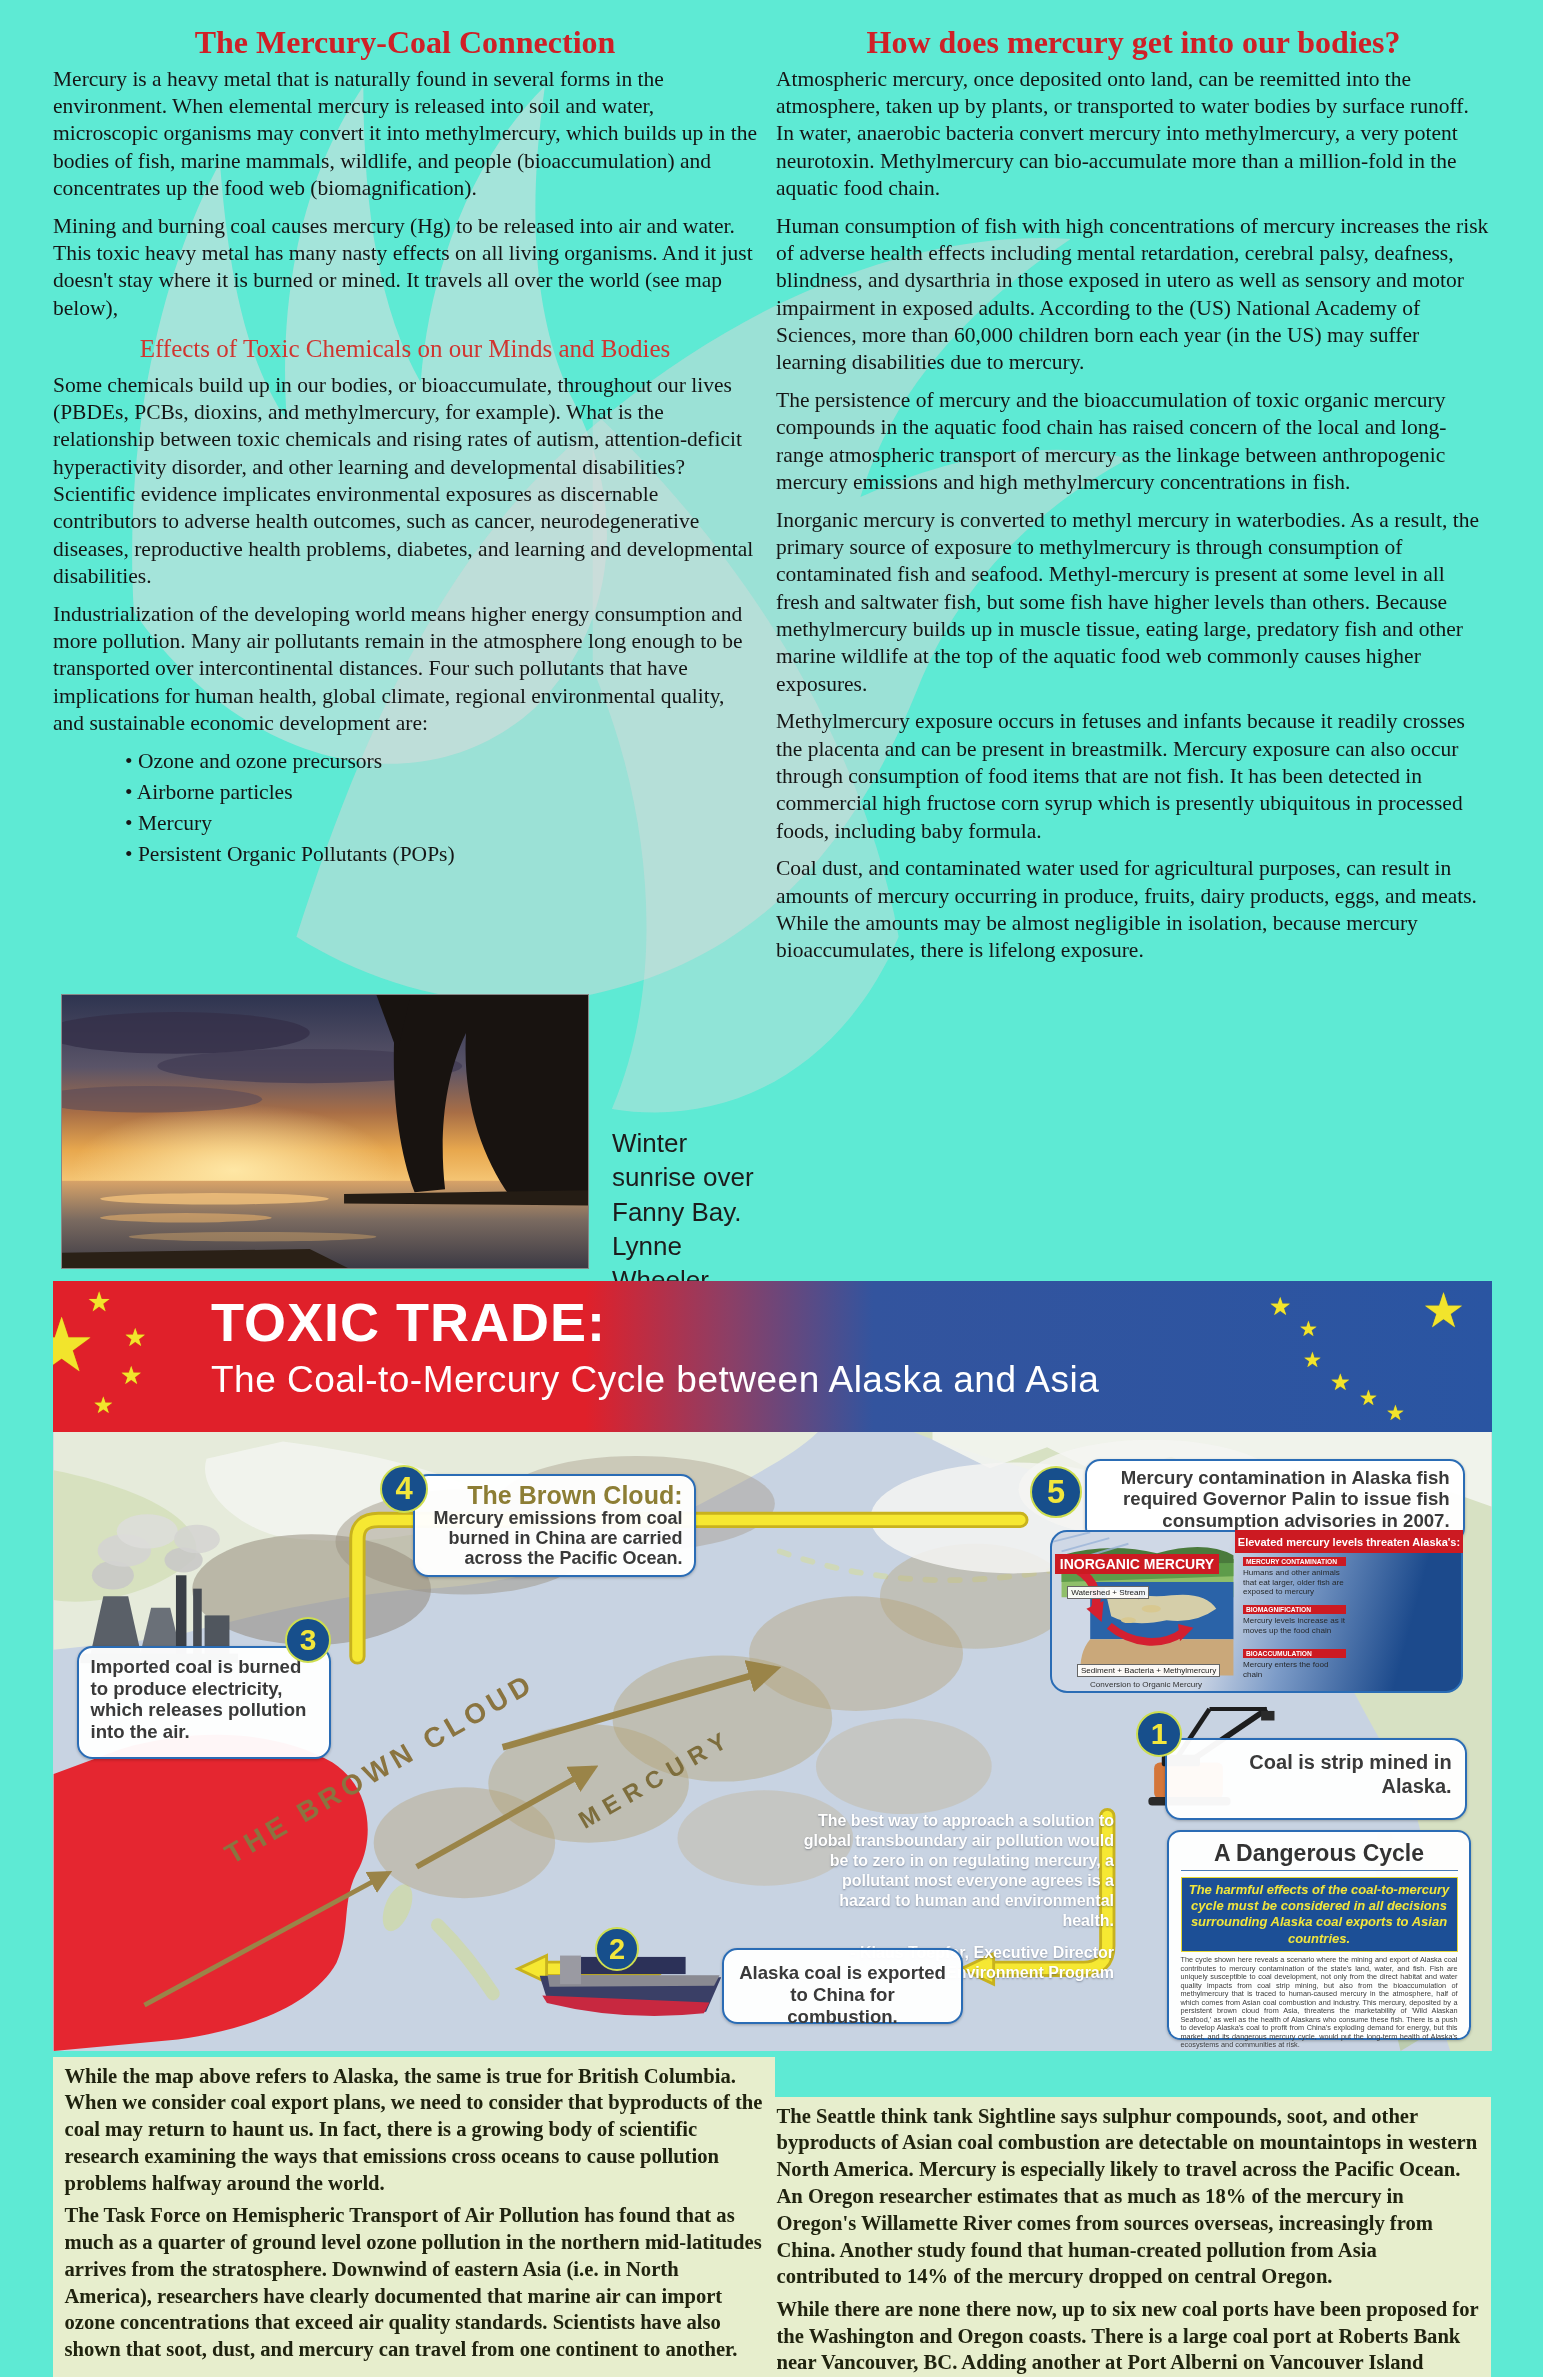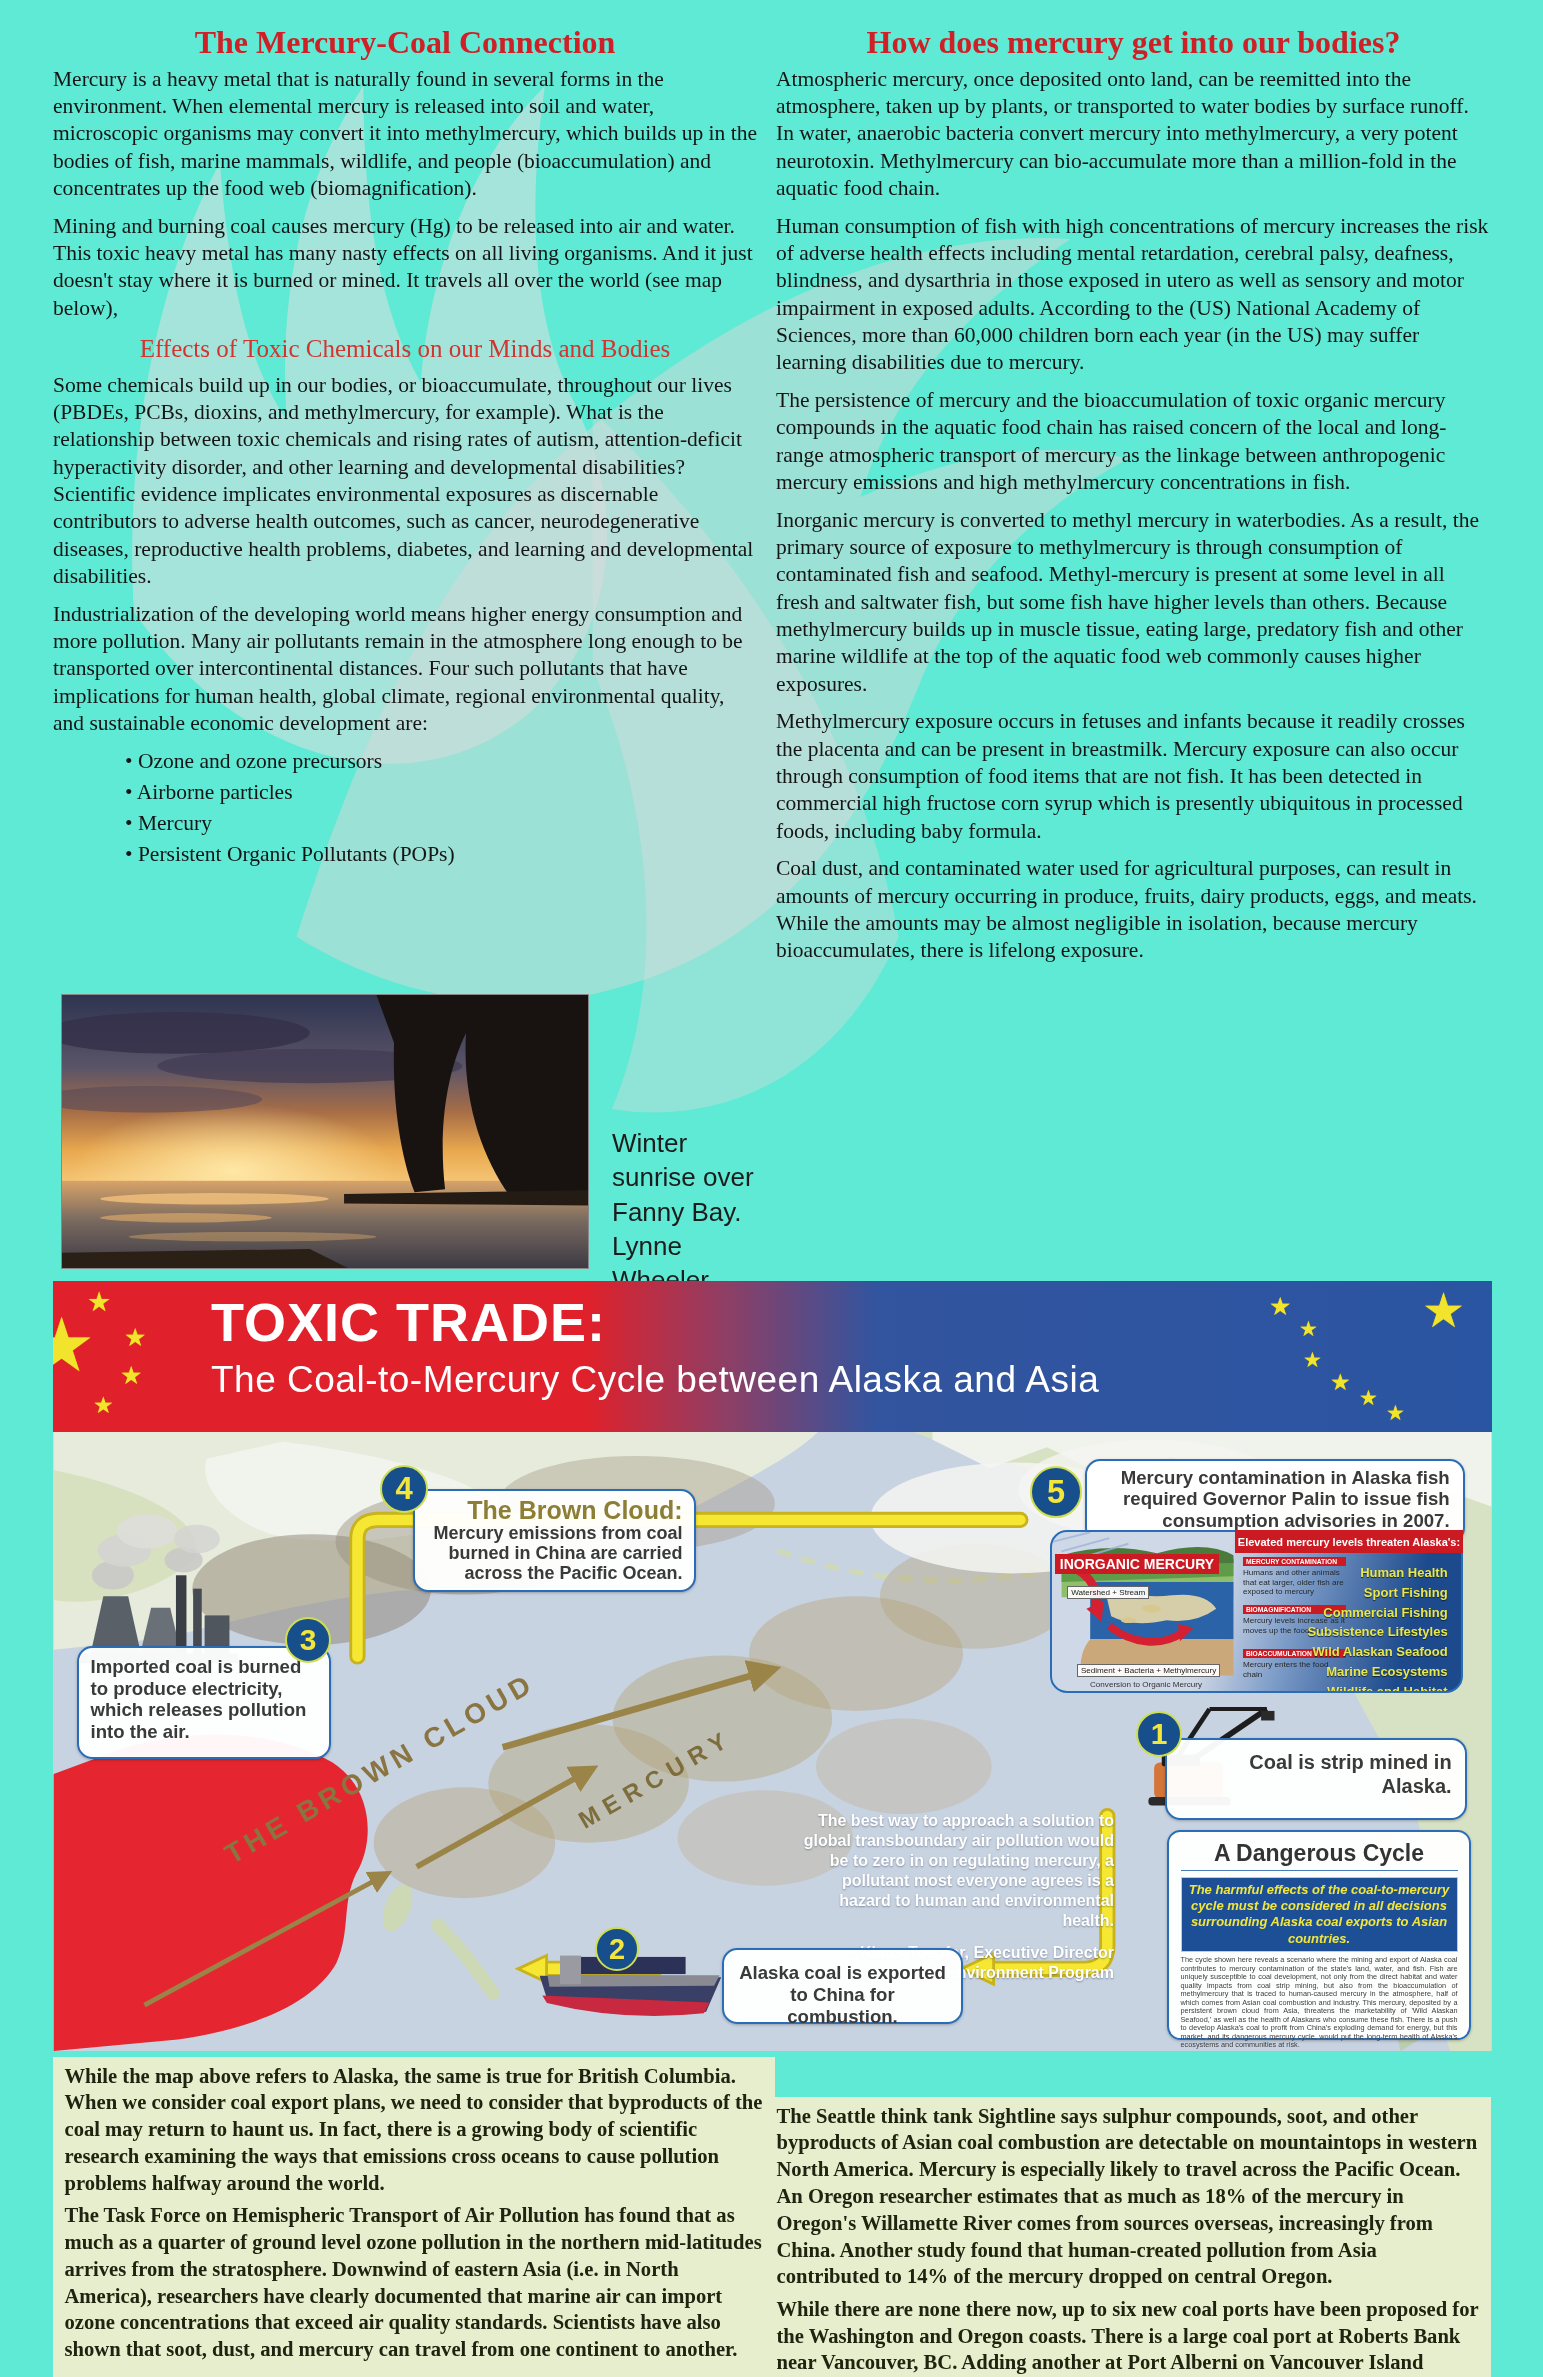--- a/index.html
+++ b/index.html
@@ -257,21 +257,21 @@
         <rect x="112" y="4" width="14" height="10" fill="#2a2a2a"></rect>
         <rect x="0" y="58" width="72" height="38" rx="6" fill="#d4763a"></rect>
         <rect x="8" y="50" width="40" height="12" rx="3" fill="#1d1d1d"></rect>
         <rect x="-6" y="94" width="86" height="9" rx="4" fill="#2a2a2a"></rect>
       </g>
     </svg>
 
     <div class="cloud-label" style="left:151px;top:321px;font-size:28px;transform:rotate(-30deg);color:#8a7440;">THE BROWN CLOUD</div>
     <div class="cloud-label" style="left:516px;top:333px;font-size:24px;transform:rotate(-30deg);color:#7d6d3c;letter-spacing:7.6px;">MERCURY</div>
 
-    <div class="callout" style="left:360px;top:57px;width:283px;height:103px;padding:5.7px 11.5px 5.7px 9.6px;">
+    <div class="callout" style="left:360px;top:42px;width:283px;height:103px;padding:5.7px 11.5px 5.7px 9.6px;">
       <div class="c4-title">The Brown Cloud:</div>
       <div style="font-size:18px;text-align:right;line-height:1.12;">Mercury emissions from coal burned in China are carried across the Pacific Ocean.</div>
     </div>
     <div class="badge" style="left:327px;top:32.5px;width:48px;height:48px;font-size:31px;">4</div>
 
     <div class="callout" style="left:1032px;top:27px;width:380px;height:84px;padding:5.7px 13.4px;font-size:18.6px;text-align:right;line-height:1.17;">
       <span>Mercury contamination in Alaska fish required Governor Palin to issue fish consumption advisories in 2007.</span>
     </div>
     <div class="badge" style="left:977px;top:34px;width:52px;height:52px;font-size:32.5px;">5</div>
 
@@ -300,29 +300,20 @@
         <div class="inset-sec-t">Humans and other animals that eat larger, older fish are exposed to mercury</div>
       </div>
       <div class="inset-sec" style="left:191px;top:73px;">
         <div class="inset-sec-h">BIOMAGNIFICATION</div>
         <div class="inset-sec-t">Mercury levels increase as it moves up the food chain</div>
       </div>
       <div class="inset-sec" style="left:191px;top:117px;">
         <div class="inset-sec-h">BIOACCUMULATION</div>
         <div class="inset-sec-t">Mercury enters the food chain</div>
       </div>
-      <div class="threats">
-        <div class="threat">Human Health</div>
-        <div class="threat">Sport Fishing</div>
-        <div class="threat">Commercial Fishing</div>
-        <div class="threat">Subsistence Lifestyles</div>
-        <div class="threat">Wild Alaskan Seafood</div>
-        <div class="threat">Marine Ecosystems</div>
-        <div class="threat">Wildlife and Habitat</div>
-      </div>
     </div>
     <div class="abs inset-banner">Elevated mercury levels threaten Alaska's:</div>
     <div class="abs inset-tag">INORGANIC MERCURY</div>
 
     <div class="callout" style="left:24px;top:214px;width:254px;height:113px;padding:7.6px 11.5px;font-size:18.6px;line-height:1.18;">
       <span>Imported coal is burned to produce electricity, which releases pollution into the air.</span>
     </div>
     <div class="badge" style="left:232px;top:185px;width:46px;height:46px;font-size:30px;">3</div>
 
     <div class="callout" style="left:1112px;top:306px;width:302px;height:82px;padding:9.6px 13.4px;font-size:20px;text-align:right;line-height:1.2;">

